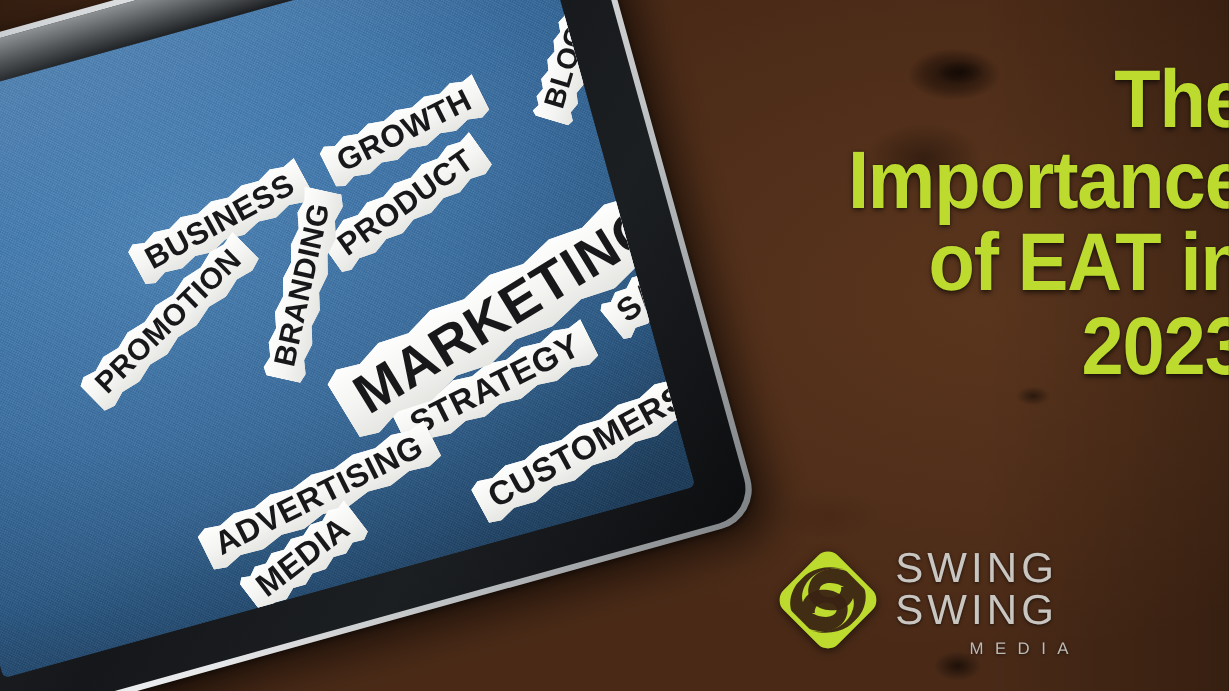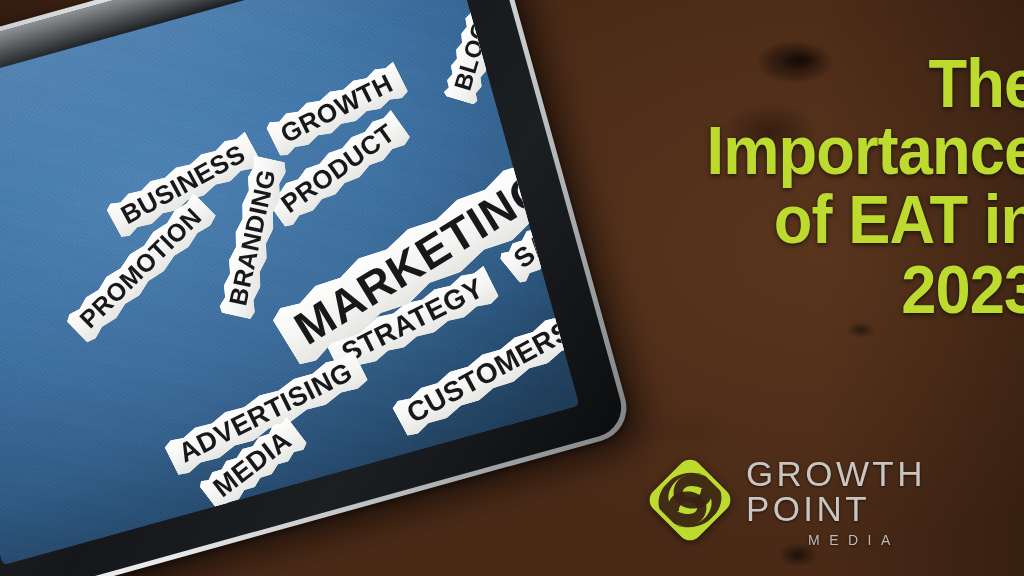--- a/index.html
+++ b/index.html
@@ -301,18 +301,18 @@
                    L76 37
                    C78 52 67 62 50 60
                    C36 58 28 48 31 36
                    C34 23 48 16 64 20
                    C84 25 93 43 84 61
                    C75 79 54 87 32 80 Z" fill="#3a2313" opacity=".95"></path>
         </g>
       </svg>
     </div>
     <div class="logo-type">
-      <div class="logo-name">GROWTH POINT</div>
+      <div class="logo-name">SWING SWING</div>
       <div class="logo-sub">MEDIA</div>
     </div>
   </div>
 
 </div>
 
 </body></html>

